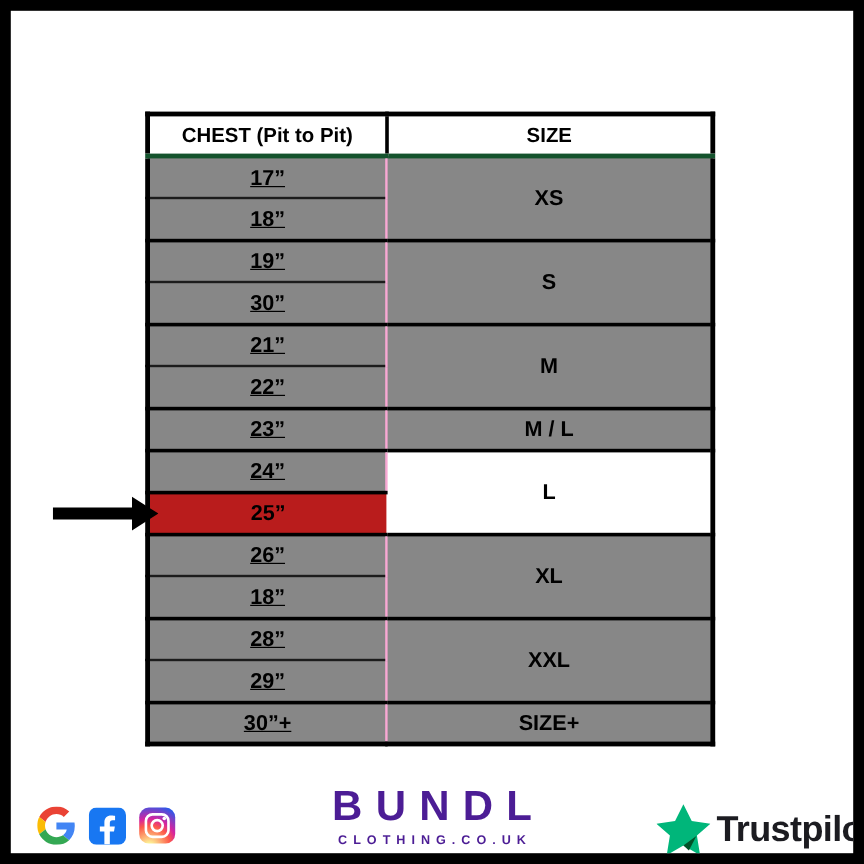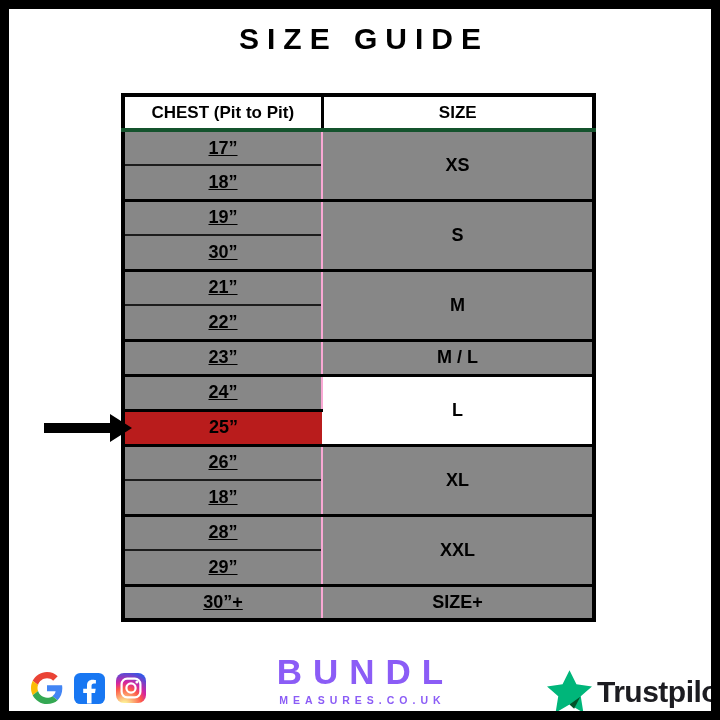--- a/index.html
+++ b/index.html
@@ -25,33 +25,32 @@
   .size-table td.chest-hl { background:#b91c1c; border-right:0; border-top:3px solid #000; }
   .size-table td.size-hl { background:#fff; }
 
   .arrow { position:absolute; left:35px; top:404px; }
 
   .social { position:absolute; left:22px; top:663px; display:flex; align-items:center; gap:11px; }
   .ig-box { width:30px; height:30px; border-radius:8px;
             background: radial-gradient(circle at 28% 110%, #fdf497 0%, #fdf497 8%, #fd5949 45%, #d6249f 60%, #285AEB 92%);
             display:flex; align-items:center; justify-content:center; }
 
-  .brand { position:absolute; left:0; right:0; top:645px; text-align:center; color:#8b5cf6; }
+  .brand { position:absolute; left:0; right:0; top:645px; text-align:center; color:#4c1d95; }
   .brand-name { font-size:35px; font-weight:800; letter-spacing:11px; text-indent:11px; line-height:1; }
   .brand-tagline { font-size:10.5px; font-weight:700; letter-spacing:5px; text-indent:5px; margin-top:5px; }
 
   .trustpilot { position:absolute; left:538px; top:661px; display:flex; align-items:center; }
   .tp-text { font-size:30px; font-weight:700; color:#1c1c21; margin-left:5px; letter-spacing:-0.5px; }
 </style>
 </head>
 <body>
 
 <div class="canvas">
 
-  <div class="title">SIZE GUIDE</div>
 
   <table class="size-table">
     <colgroup>
         <col class="c1">
         <col class="c2">
       </colgroup>
     <tbody>
         <tr>
       <th class="chest-h">CHEST (Pit to Pit)</th>
       <th>SIZE</th>
@@ -134,21 +133,21 @@
       <svg width="30" height="30" viewBox="0 0 30 30">
         <rect x="5.6" y="5.6" width="18.8" height="18.8" rx="5.6" fill="none" stroke="#fff" stroke-width="2.2"></rect>
         <circle cx="15" cy="15" r="4.6" fill="none" stroke="#fff" stroke-width="2.2"></circle>
         <circle cx="20.9" cy="9.1" r="1.5" fill="#fff"></circle>
       </svg>
     </span>
   </div>
 
   <div class="brand">
     <div class="brand-name">BUNDL</div>
-    <div class="brand-tagline">MEASURES.CO.UK</div>
+    <div class="brand-tagline">CLOTHING.CO.UK</div>
   </div>
 
   <div class="trustpilot">
     <span style="display:flex;">
       <svg width="45" height="43" viewBox="0 0 40 38">
         <polygon fill="#00B67A" points="20,0 26.18,12.52 40,14.53 30,23.27 32.36,37.8 20,30.6 7.64,37.8 10,23.27 0,14.53 13.82,12.52"></polygon>
         <polygon fill="#005128" points="20,30.6 29.6,23.6 24.1,34.4"></polygon>
       </svg>
     </span>
     <span class="tp-text">Trustpilot</span>

